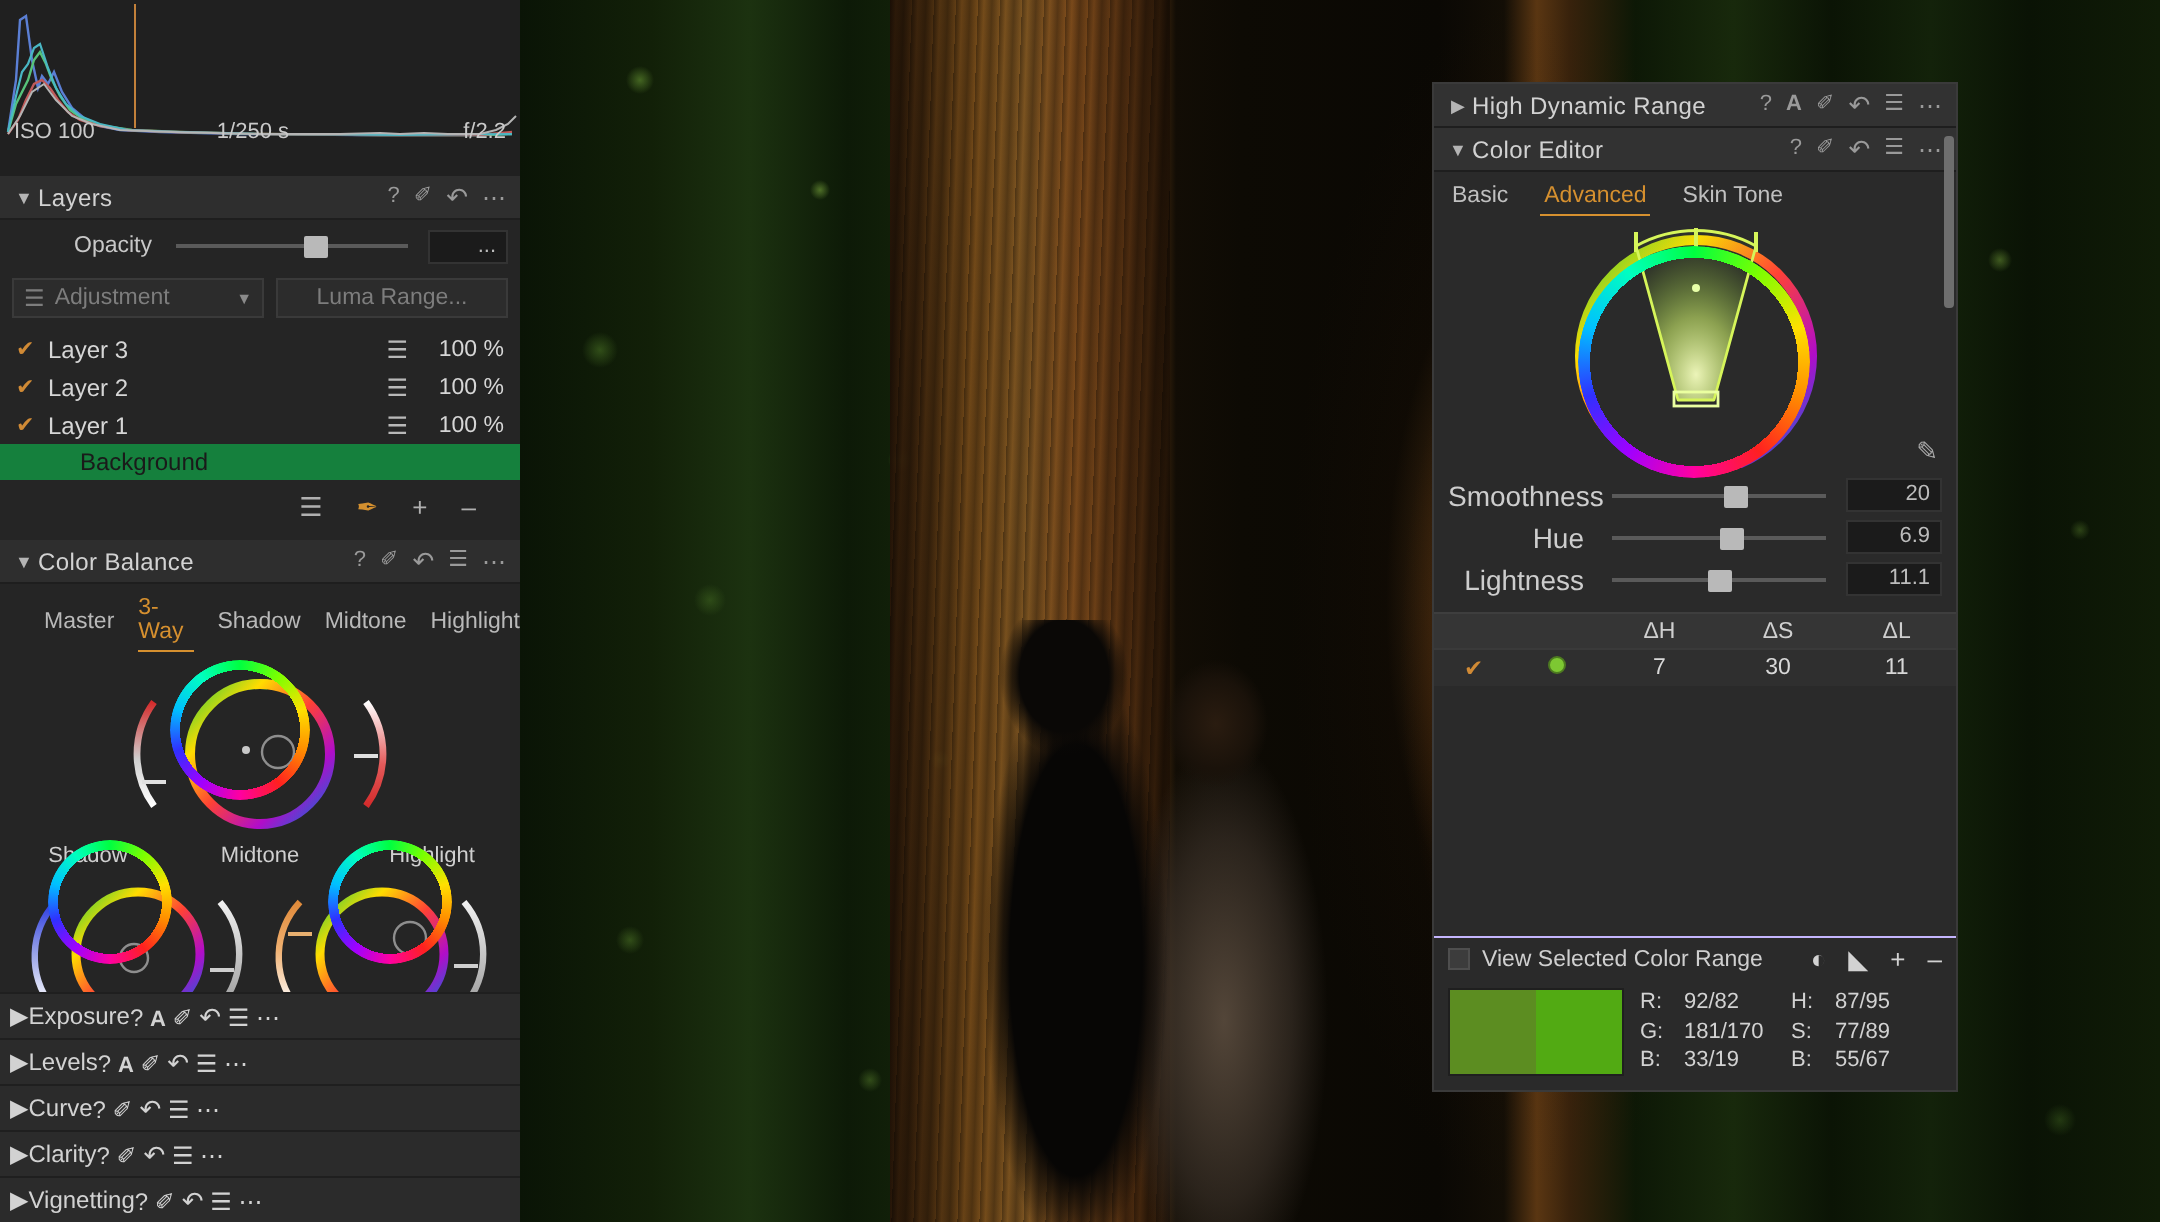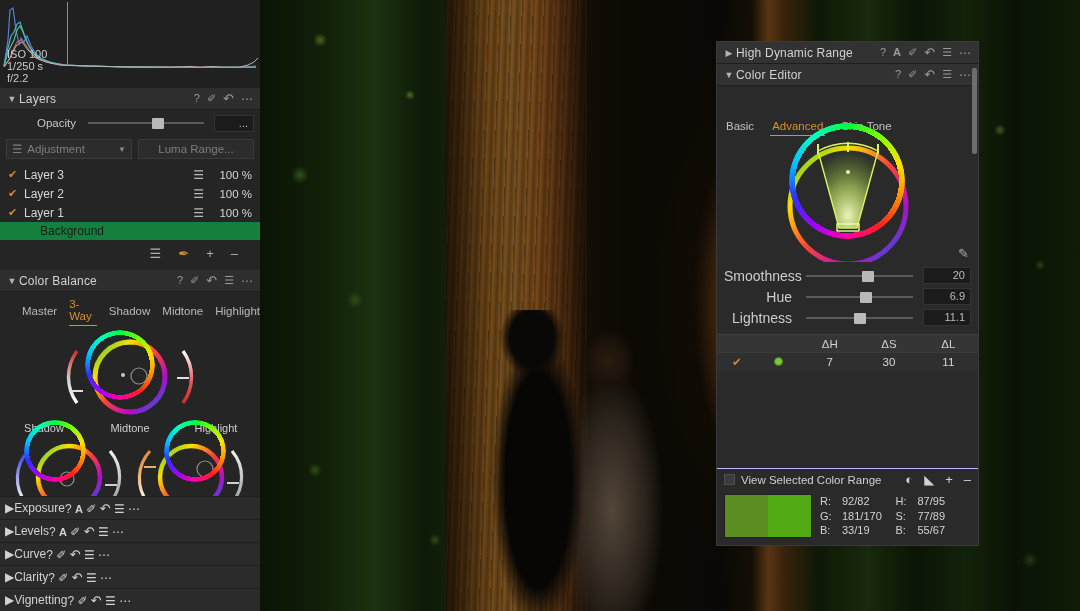--- a/index.html
+++ b/index.html
@@ -83,22 +83,22 @@
   .i-a { font-size: 11px; font-weight: 700; }
   .i-reset { font-size: 13px; }
   .i-ham { letter-spacing: 0; }
   .i-dots { letter-spacing: 1px; font-size: 12px; }
 
   
   .histo { position: relative; width: 260px; height: 88px; background: #202020; }
   .histo svg { position: absolute; left: 0; top: 0; }
   .histo-line { position: absolute; left: 67px; top: 2px; width: 1px; height: 62px; background: #c2803a; }
   .histo-meta {
-    position: absolute; bottom: 4px; left: 0; right: 0; display: flex;
-    justify-content: space-between; padding: 0 7px; font-size: 11px; color: #c9c9c9; flex-direction: column;
+    position: absolute; bottom: 16px; left: 0; right: 0; display: flex;
+    justify-content: space-between; padding: 0 7px; font-size: 11px; color: #c9c9c9;
   }
   .histo-meta span:nth-child(2) { margin-right: 26px; }
 
   
   .layers-body { background: #252525; padding-bottom: 2px; }
   .row-opacity { display: flex; align-items: center; height: 26px; padding: 0 6px; }
   .row-opacity .lbl { width: 78px; text-align: right; font-size: 11.5px; color: #c8c8c8; padding-right: 8px; }
   .slider { position: relative; flex: 1; height: 16px; }
   .slider .track { position: absolute; top: 7px; left: 4px; right: 4px; height: 2px; background: #5a5a5a; }
   .slider .knob { position: absolute; top: 3px; width: 12px; height: 11px; background: #b9b9b9; border-radius: 1px; }
@@ -145,21 +145,21 @@
     background: #2b2b2b; border-top: 1px solid #1f1f1f; font-size: 12px; color: #d2d2d2;
   }
 
   
   .rpanel {
     position: absolute; left: 716px; top: 41px; width: 263px; height: 505px;
     background: #2a2a2a; border: 1px solid #3a3a3a;
   }
   .rpanel .hdr { background: #323232; }
   .ce-tabs { display: flex; gap: 14px; padding: 6px 0 4px 7px; font-size: 11.5px; color: #c0c0c0; background: #2a2a2a; }
-  .ce-tabs .tab { padding: 0 2px 3px 2px; margin-top: 28px; }
+  .ce-tabs .tab { padding: 0 2px 3px 2px; }
   .ce-tabs .tab.active { color: #d6902f; border-bottom: 1.5px solid #d6902f; }
 
   .cewheel-wrap { position: relative; height: 125px; background: #2a2a2a; }
   .pipette { position: absolute; right: 9px; bottom: 4px; color: #a9a9a9; font-size: 13px; }
 
   .ce-slider-row { display: flex; align-items: center; height: 21px; padding: 0 7px; }
   .ce-slider-row .lbl { width: 78px; text-align: right; font-size: 14px; color: #cdcdcd; padding-right: 10px; }
   .ce-slider-row .numbox { width: 48px; height: 17px; }
 
   .ce-table { margin: 6px 0 0 0; }

